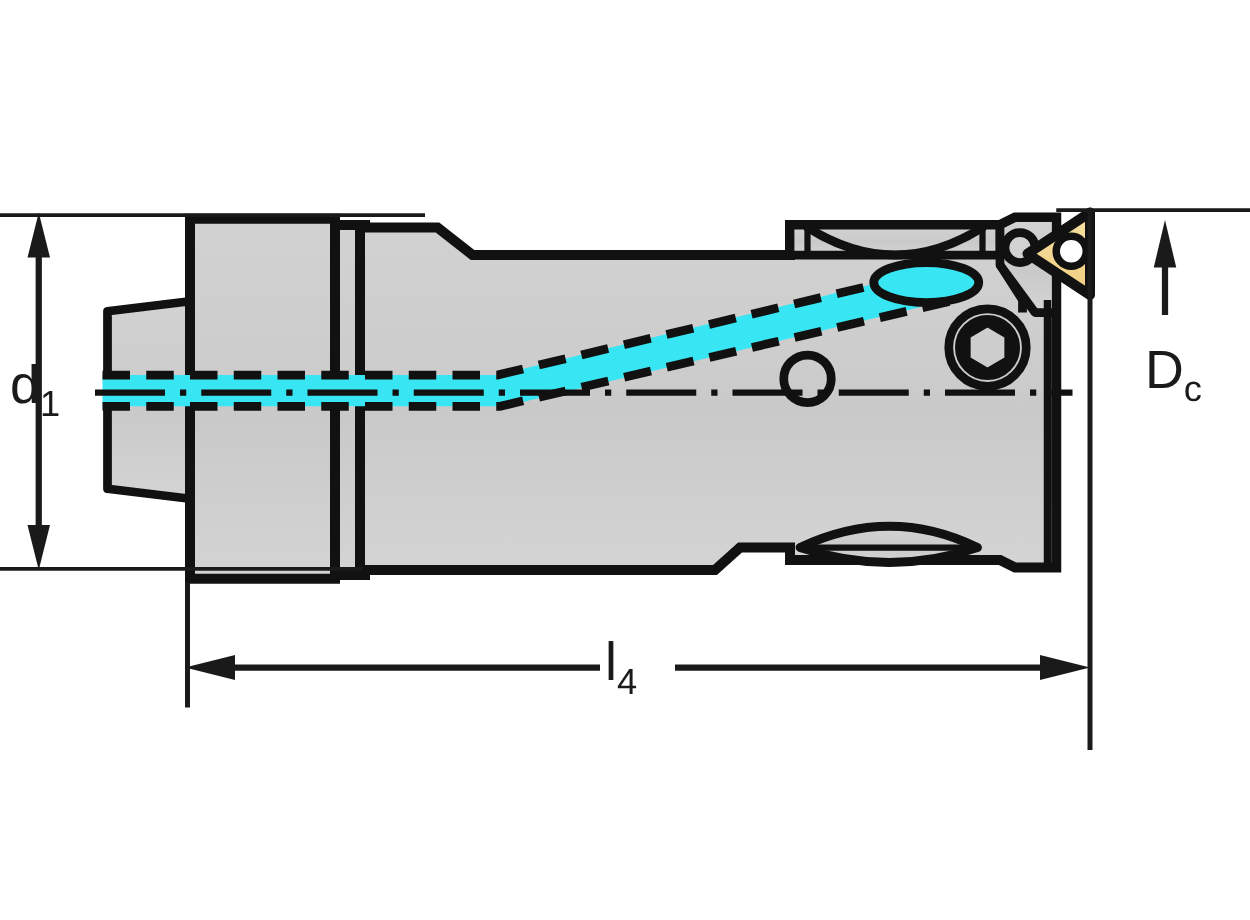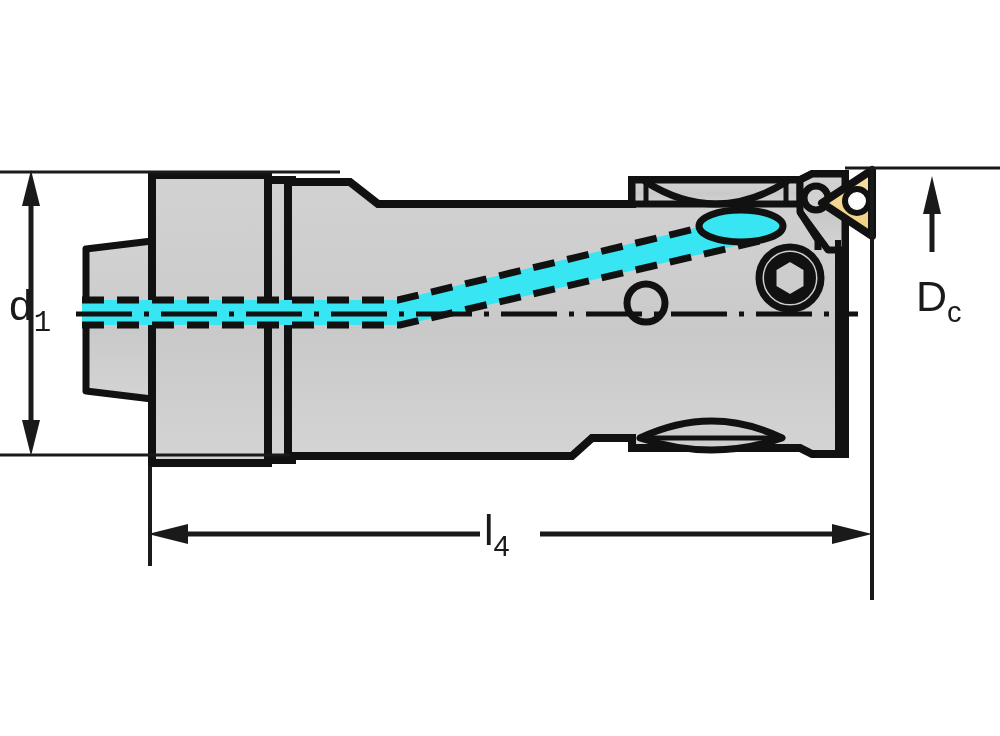--- a/index.html
+++ b/index.html
@@ -41,21 +41,21 @@
     letter-spacing: 0px;
   }
   .dim-label .sub {
     font-size: 29px;
     font-weight: 400;
     vertical-align: sub;
     position: relative;
     top: 7px;
     left: 0px;
   }
-  #label-d1 { left: 8px; top: 284px; font-family: Liberation Mono, monospace; }
+  #label-d1 { left: 8px; top: 284px; }
   #label-dc { left: 916px; top: 244px; margin-top: 28px; }
   #label-l4 { left: 484px; top: 506px; }
 </style>
 </head>
 <body>
 
 <div id="drawing-root">
 
   <svg id="tool-svg" viewBox="0 0 1000 736" xmlns="http://www.w3.org/2000/svg">
 

